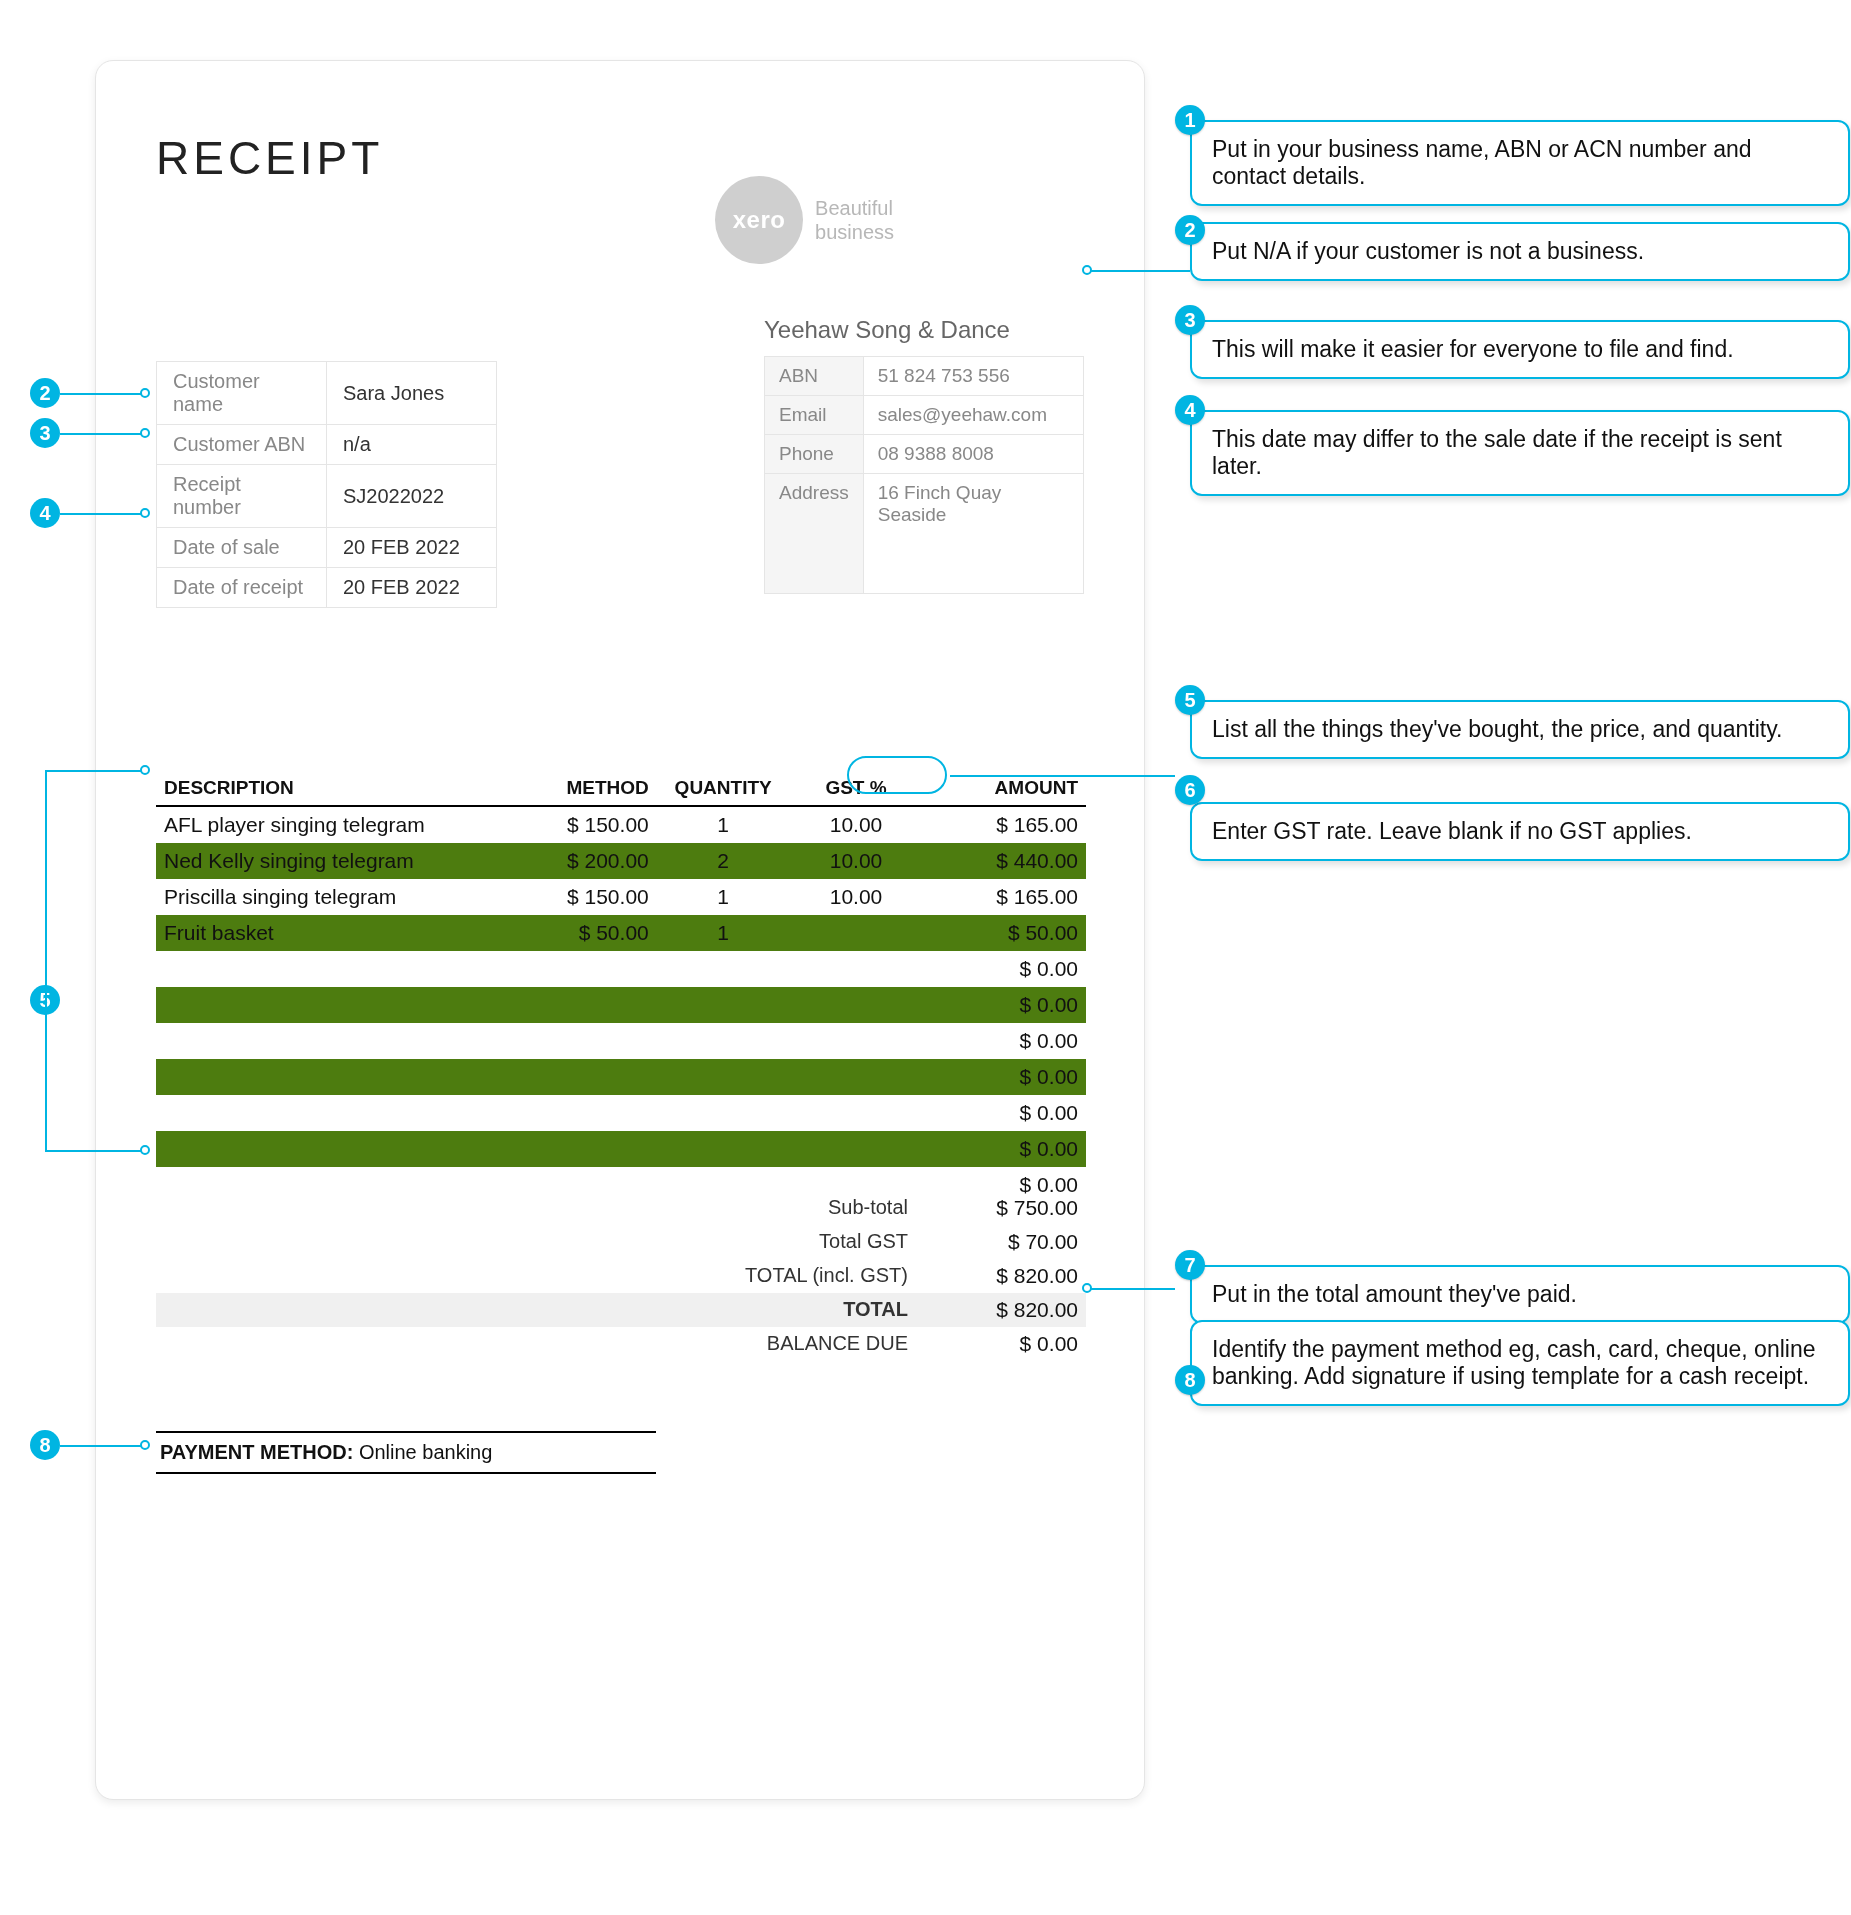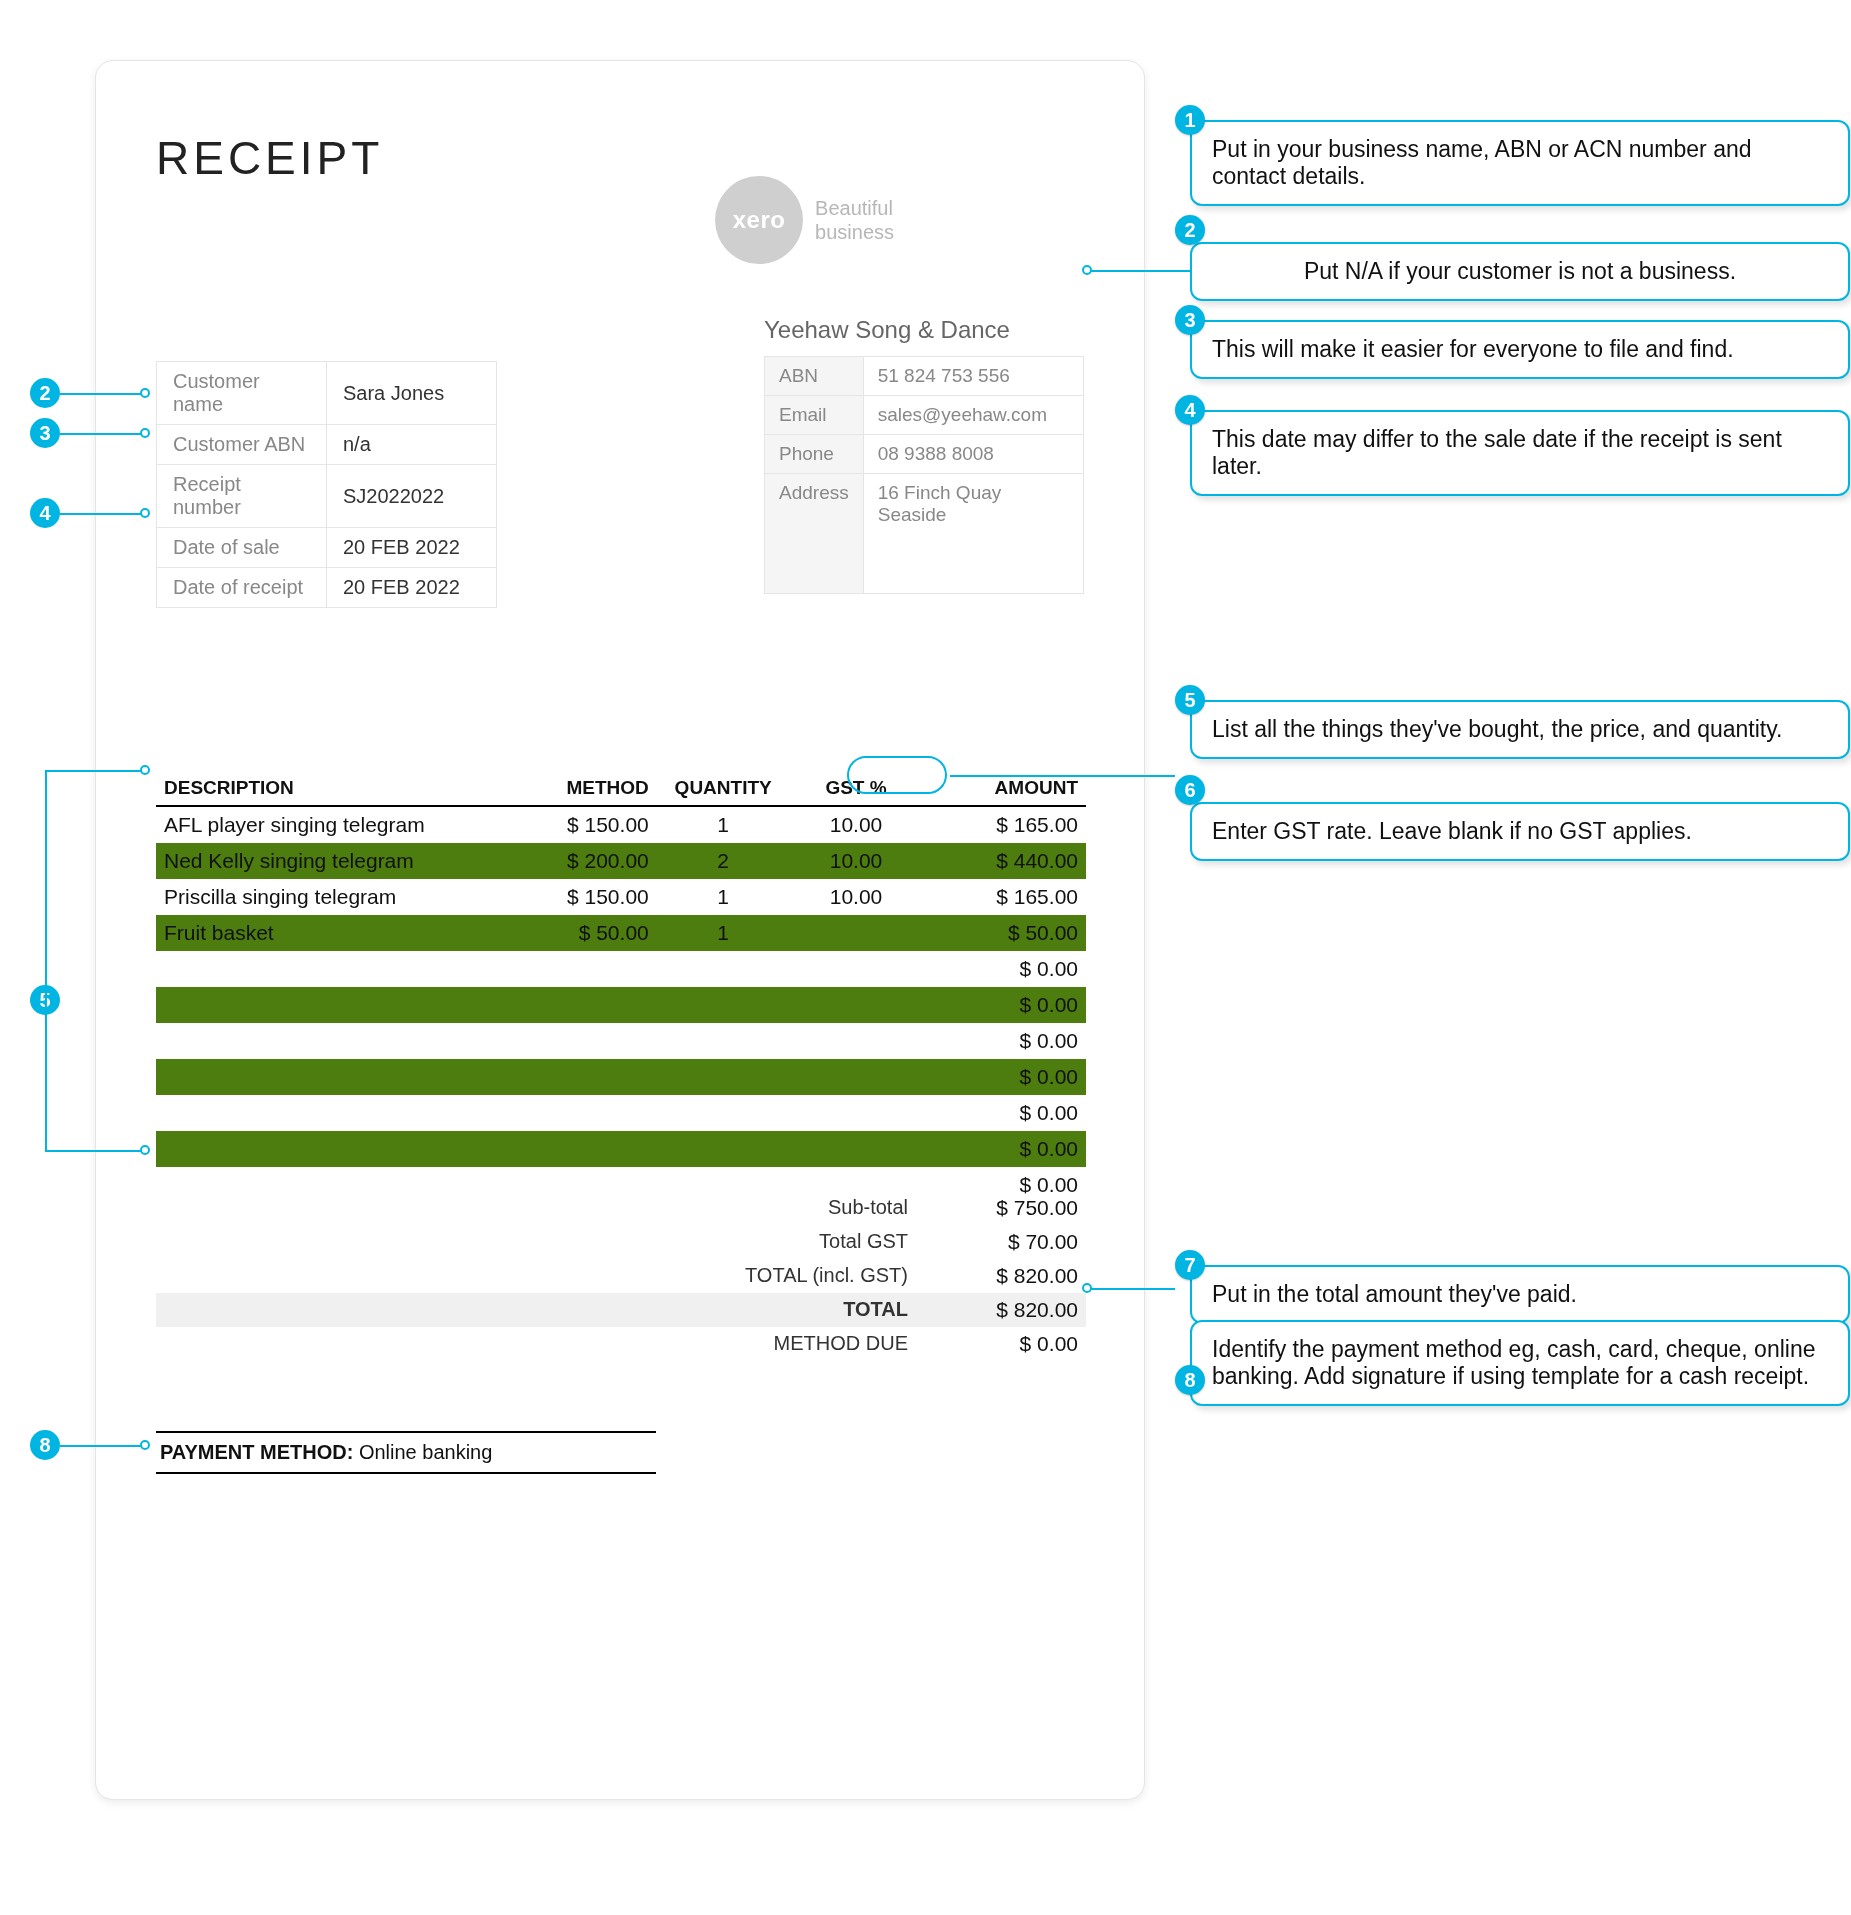--- a/index.html
+++ b/index.html
@@ -295,39 +295,39 @@
       </div>
     <div class="trow">
         <div class="lab">TOTAL (incl. GST)</div>
         <div class="val">$ 820.00</div>
       </div>
     <div class="trow grey total">
         <div class="lab">TOTAL</div>
         <div class="val">$ 820.00</div>
       </div>
     <div class="trow">
-        <div class="lab">METHOD DUE</div>
+        <div class="lab">BALANCE DUE</div>
         <div class="val">$ 0.00</div>
       </div>
   </div>
 
 
   <div class="paymethod">
     <b>PAYMENT METHOD:</b>
     <span>Online banking</span>
   </div>
 
 </div>
 
 <div class="gst-circle"></div>
 
 <div class="call" style="left:1190px; top:120px;"><span>Put in your business name, ABN or ACN number and contact details.</span></div>
 <div class="badge" style="left:1175px; top:105px;">1</div>
 
-<div class="call" style="left:1190px; top:242px;text-align:center;"><span>Put N/A if your customer is not a business.</span></div>
+<div class="call" style="left:1190px; top:222px;"><span>Put N/A if your customer is not a business.</span></div>
 <div class="badge" style="left:1175px; top:215px;">2</div>
 
 <div class="call" style="left:1190px; top:320px;"><span>This will make it easier for everyone to file and find.</span></div>
 <div class="badge" style="left:1175px; top:305px;">3</div>
 
 <div class="call" style="left:1190px; top:410px;"><span>This date may differ to the sale date if the receipt is sent later.</span></div>
 <div class="badge" style="left:1175px; top:395px;">4</div>
 
 <div class="call" style="left:1190px; top:700px;"><span>List all the things they've bought, the price, and quantity.</span></div>
 <div class="badge" style="left:1175px; top:685px;">5</div>

